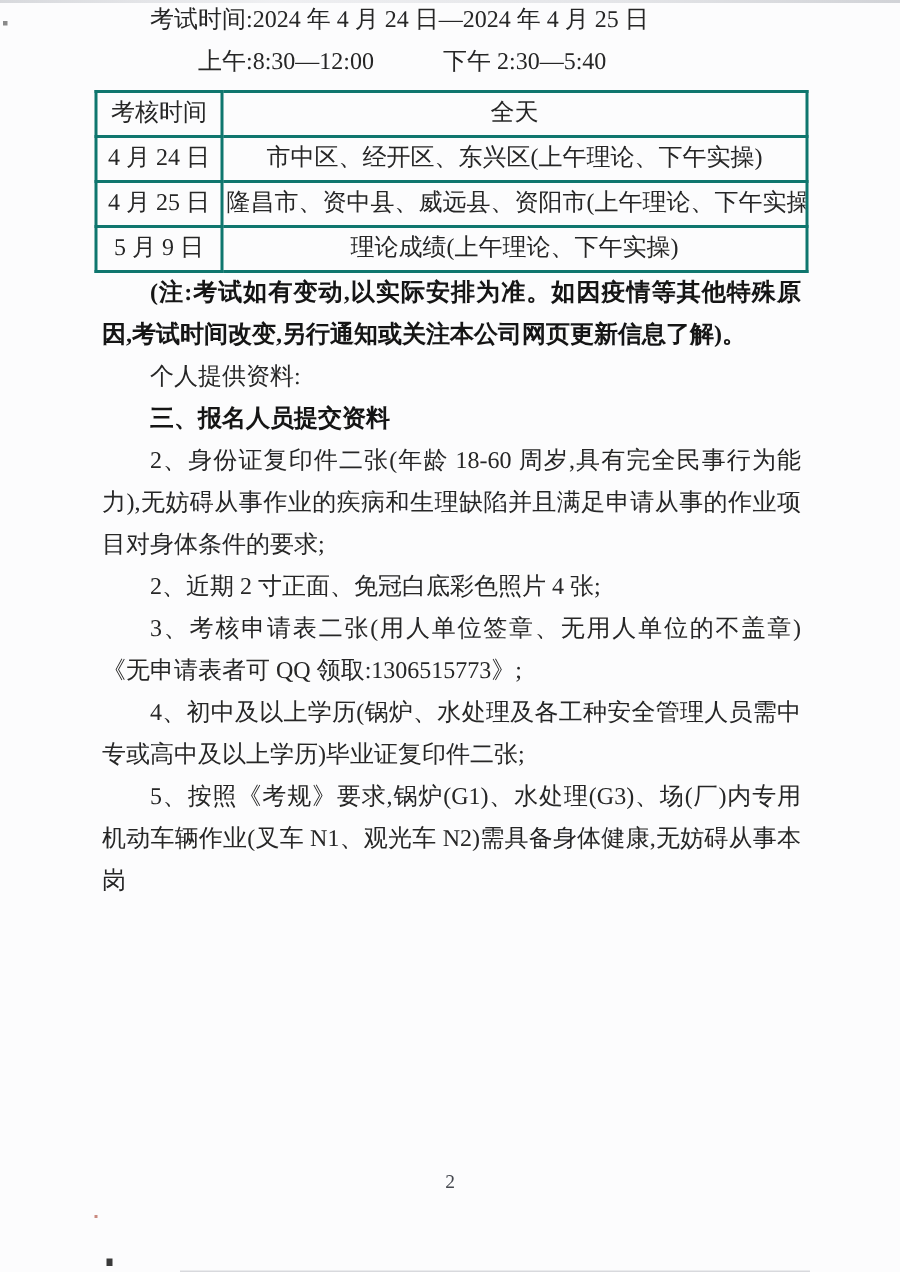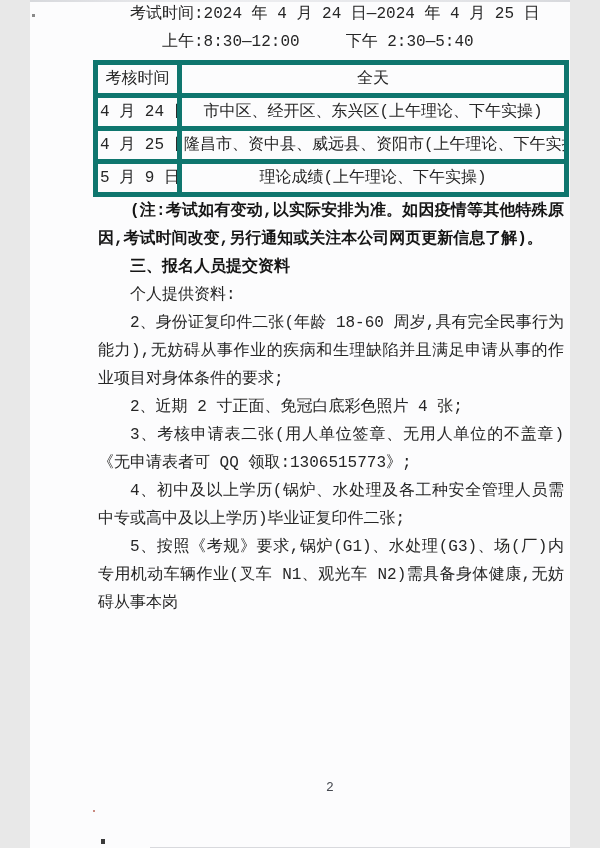--- a/index.html
+++ b/index.html
@@ -1,22 +1,22 @@
 <!DOCTYPE html>
 <html lang="zh"><head>
 <meta charset="utf-8">
 <style>
   html,body { margin:0; padding:0; background:#e8e8e8; }
   .page {
     position:relative;
-    width:540px; height:848px;
+    width:600px; height:848px;
     margin:0 auto;
     background:#fcfcfd;
     overflow:hidden;
-    font-family:Liberation Mono, monospace;
+    font-family:Liberation Serif, serif;
     color:#262626;
   }
   .scan-edge-top {
     position:absolute; top:0; left:0; width:600px; height:2px;
     background:linear-gradient(90deg,#b9bcc2,#e3e4e8 30%,#cfd1d6 70%,#aeb1b8);
     opacity:.55;
   }
   .scan-edge-bottom {
     position:absolute; bottom:0; left:120px; width:420px; height:1px;
     background:#d8d9dd;
@@ -40,21 +40,21 @@
   .schedule-intro{ padding-left:10px; }
 
   table.schedule {
     border-collapse:collapse;
     table-layout:fixed;
     width:476px;
     margin:4px 0 0 -5px;
     font-size:16px;
   }
   table.schedule th, table.schedule td {
-    border:5px solid #0f766e;
+    border:2px solid #0f766e;
     height:25px;
     text-align:center;
     vertical-align:middle;
     font-weight:normal;
     padding:0 2px;
     overflow:hidden;
     white-space:nowrap;
   }
   col.c-date { width:84px; }
 
@@ -103,23 +103,23 @@
       <tr>
         <td>5 月 9 日</td>
         <td>理论成绩(上午理论、下午实操)</td>
       </tr>
     </tbody>
       </table>
 
     <p class="note-para justify indent bold">(注:考试如有变动,以实际安排为准。如因疫情等其他特殊原因,考试时间改变,另行通知或关注本公司网页更新信息了解)。</p>
 
 
+    <p class="indent">个人提供资料:</p>
+
     <p class="indent bold">三、报名人员提交资料</p>
-
-    <p class="indent">个人提供资料:</p>
 
     <p class="justify indent">2、身份证复印件二张(年龄 18-60 周岁,具有完全民事行为能力),无妨碍从事作业的疾病和生理缺陷并且满足申请从事的作业项目对身体条件的要求;</p>
     <p class="justify indent">2、近期 2 寸正面、免冠白底彩色照片 4 张;</p>
     <p class="justify indent">3、考核申请表二张(用人单位签章、无用人单位的不盖章)《无申请表者可 QQ 领取:1306515773》;</p>
     <p class="justify indent">4、初中及以上学历(锅炉、水处理及各工种安全管理人员需中专或高中及以上学历)毕业证复印件二张;</p>
     <p class="justify indent">5、按照《考规》要求,锅炉(G1)、水处理(G3)、场(厂)内专用机动车辆作业(叉车 N1、观光车 N2)需具备身体健康,无妨碍从事本岗</p>
 
   </div>
 
   <div class="page-num">2</div>

